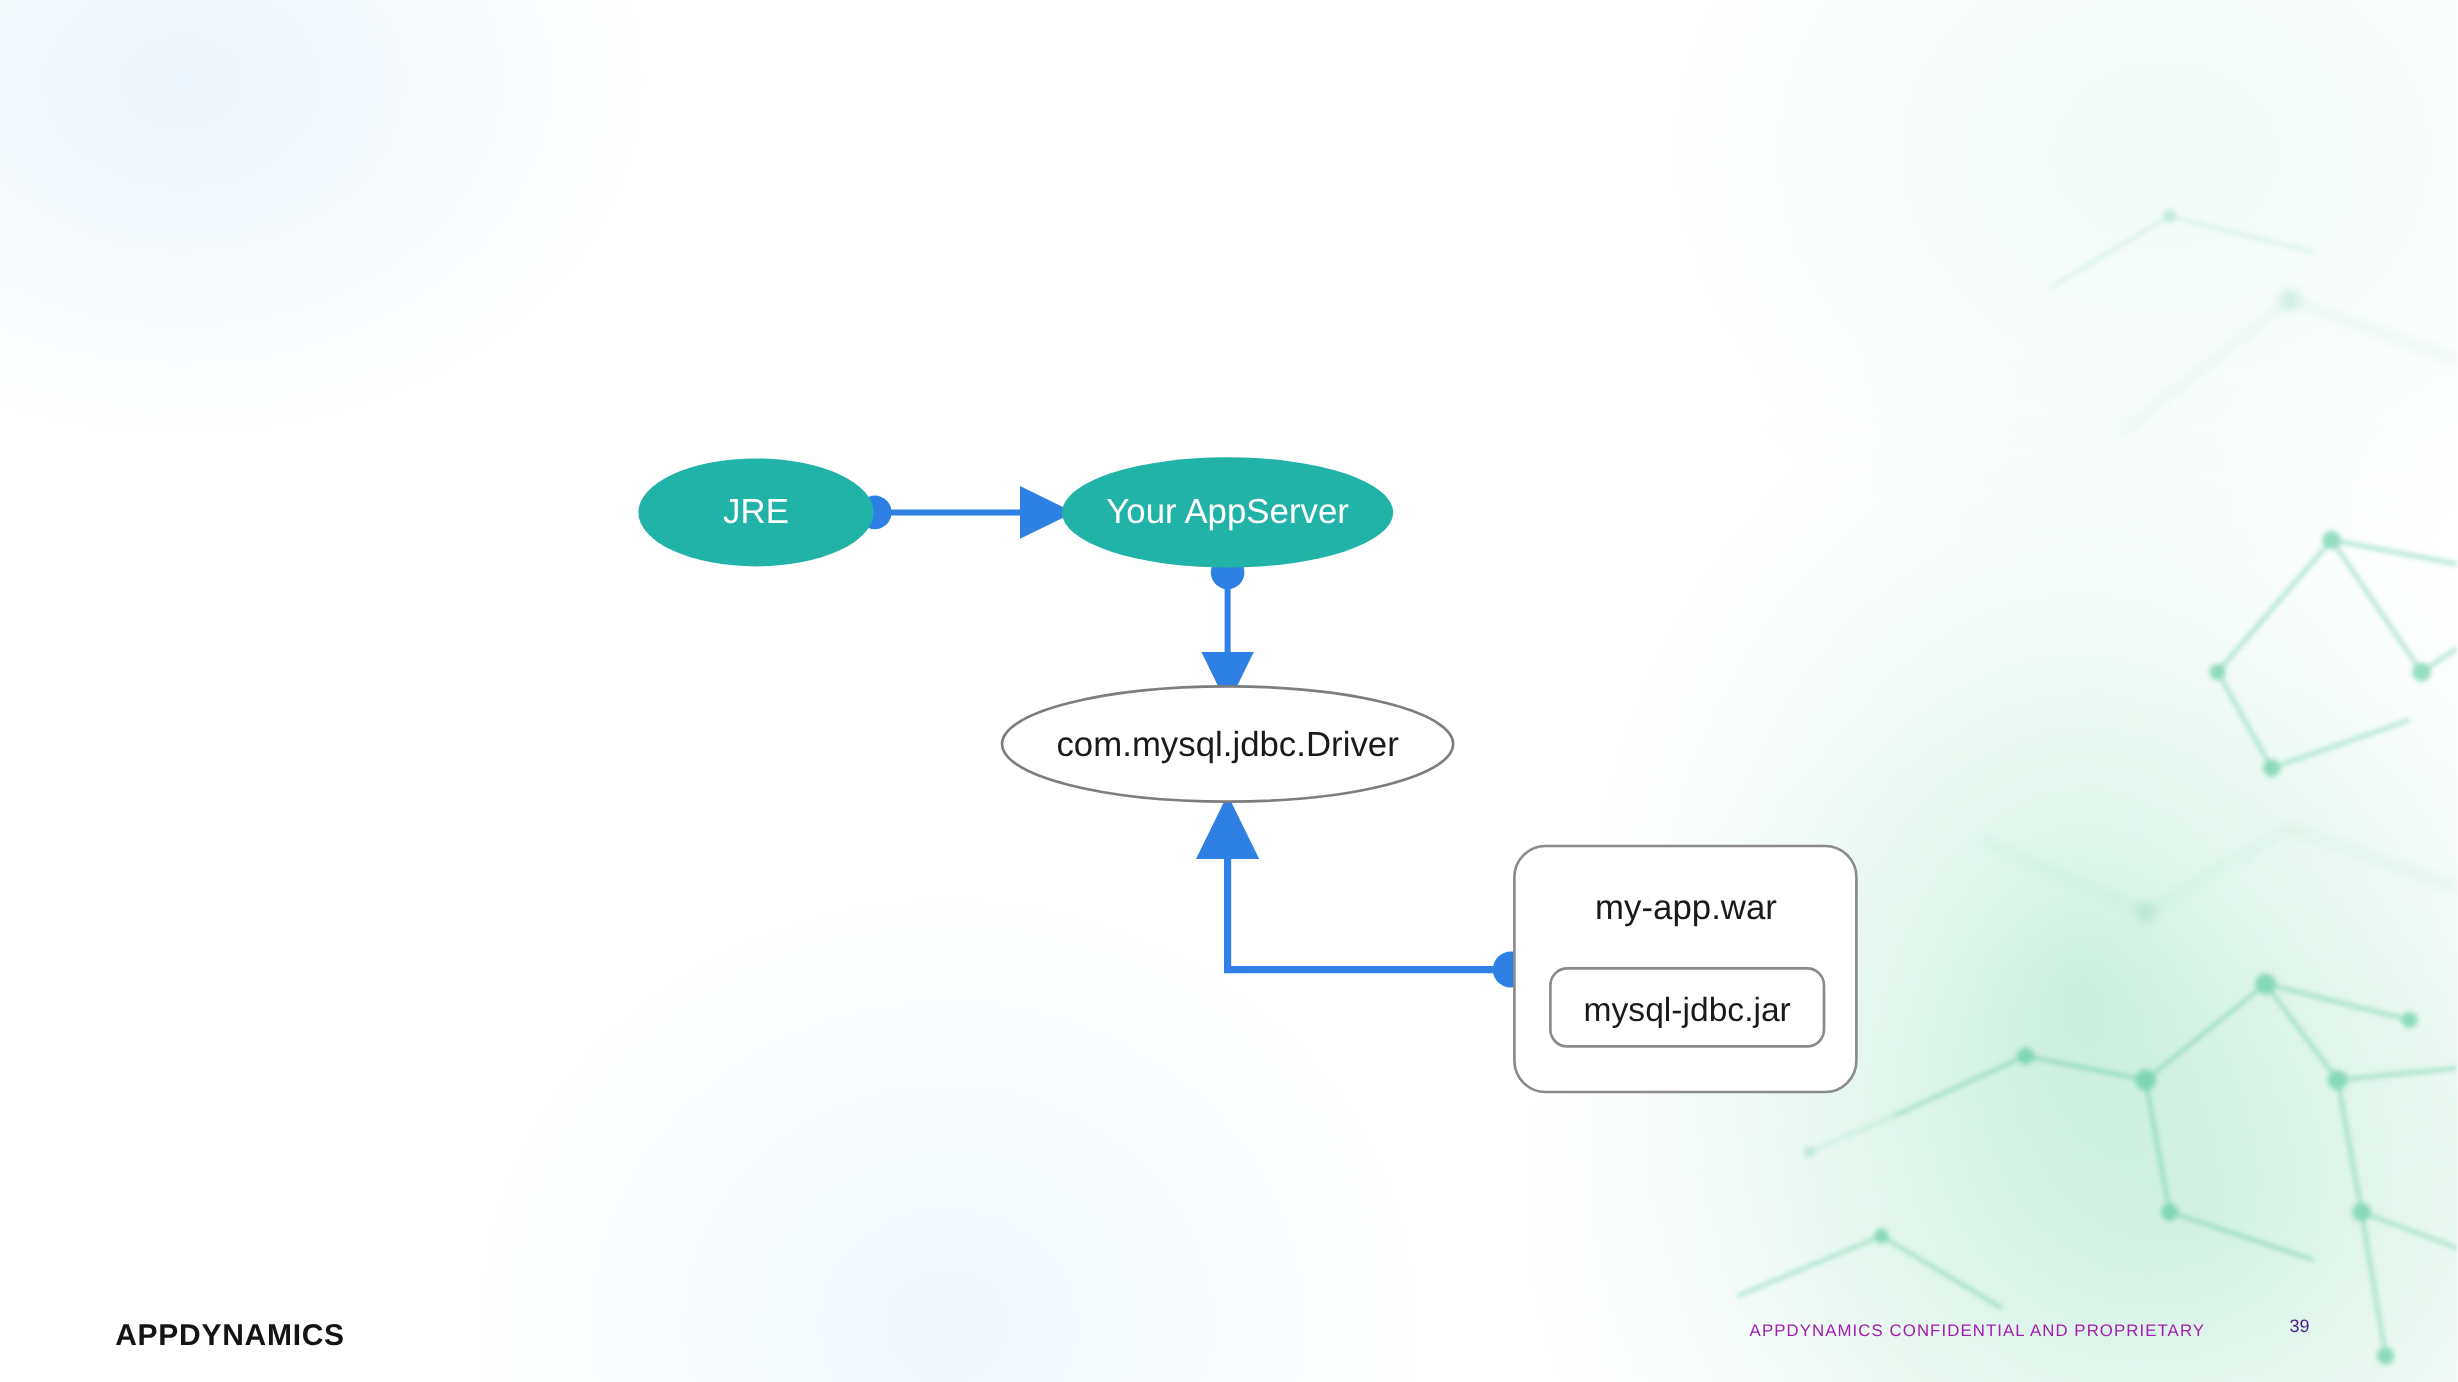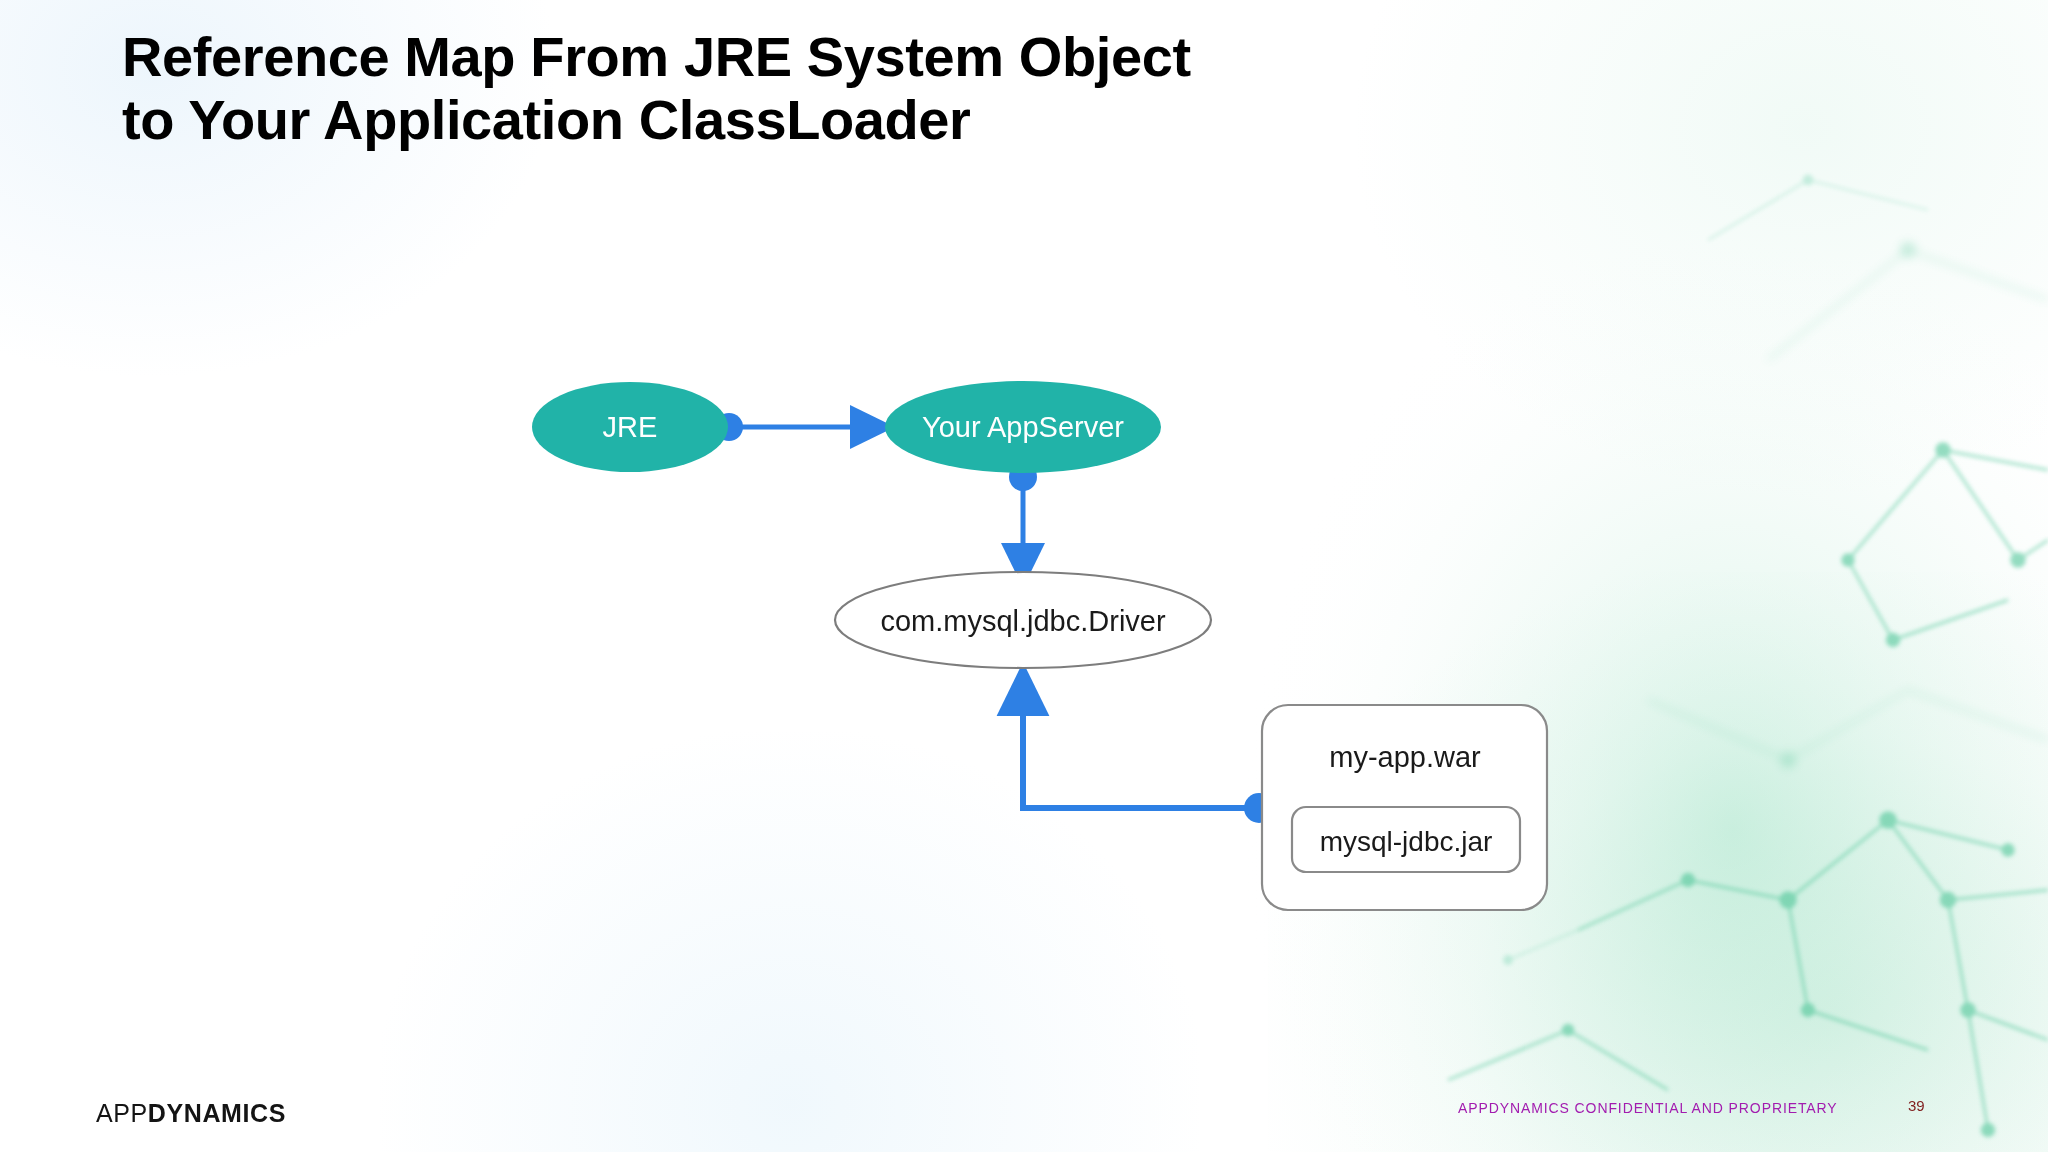--- a/index.html
+++ b/index.html
@@ -55,32 +55,32 @@
 
   
   #diagram { position:absolute; left:0; top:0; width:2048px; height:1152px; }
 
   
   #footer-logo {
     position:absolute; left:96px; bottom:24px;
     font-size:25px; letter-spacing:0.6px; color:#141414;
     white-space:nowrap;
   }
-  #footer-logo .lt { font-weight:400;margin-top:10px; }
+  #footer-logo .lt { font-weight:700;margin-top:10px; }
   #footer-logo .bd { font-weight:bold;margin-top:20px; }
 
   #footer-confidential {
     position:absolute; left:1458px; bottom:36px;
     font-size:14px; letter-spacing:0.9px;
     color:#a21caf;
     white-space:nowrap;
   }
   #footer-pagenum {
     position:absolute; left:1908px; bottom:38px;
-    font-size:15px; color:#7f1d1d;text-align:center;
+    font-size:15px; color:#4c1d95;text-align:center;
   }
 </style>
 </head>
 <body>
 
 <div id="slide">
 
   <div class="wash wash-tl"></div>
   <div class="wash wash-tr"></div>
   <div class="wash wash-bl"></div>
@@ -139,22 +139,20 @@
     </g>
 
     <g filter="url(#blurA)" opacity="0.28" stroke="#4fc79b" fill="#4fc79b" stroke-width="1.8">
       <path d="M560 240 L660 180 L780 210" fill="none"></path>
       <circle cx="660" cy="180" r="4.5"></circle>
       <path d="M360 960 L430 930" fill="none"></path>
       <circle cx="360" cy="960" r="4"></circle>
     </g>
   </svg>
 
-  <h1 id="title">Reference Map From JRE System Object
-to Your Application ClassLoader</h1>
 
   <svg id="diagram" viewBox="0 0 2048 1152" xmlns="http://www.w3.org/2000/svg">
     <defs>
       <marker id="arrowRight" markerWidth="10" markerHeight="10" refX="1" refY="5" orient="auto" markerUnits="strokeWidth">
         <path d="M0,0.6 L0,9.4 L9,5 z" fill="#2e80e4"></path>
       </marker>
       <marker id="arrowDown" markerWidth="10" markerHeight="10" refX="1" refY="5" orient="auto" markerUnits="strokeWidth">
         <path d="M0,0.6 L0,9.4 L9,5 z" fill="#2e80e4"></path>
       </marker>
       <marker id="arrowUp" markerWidth="10" markerHeight="10" refX="1" refY="5" orient="auto" markerUnits="strokeWidth">

